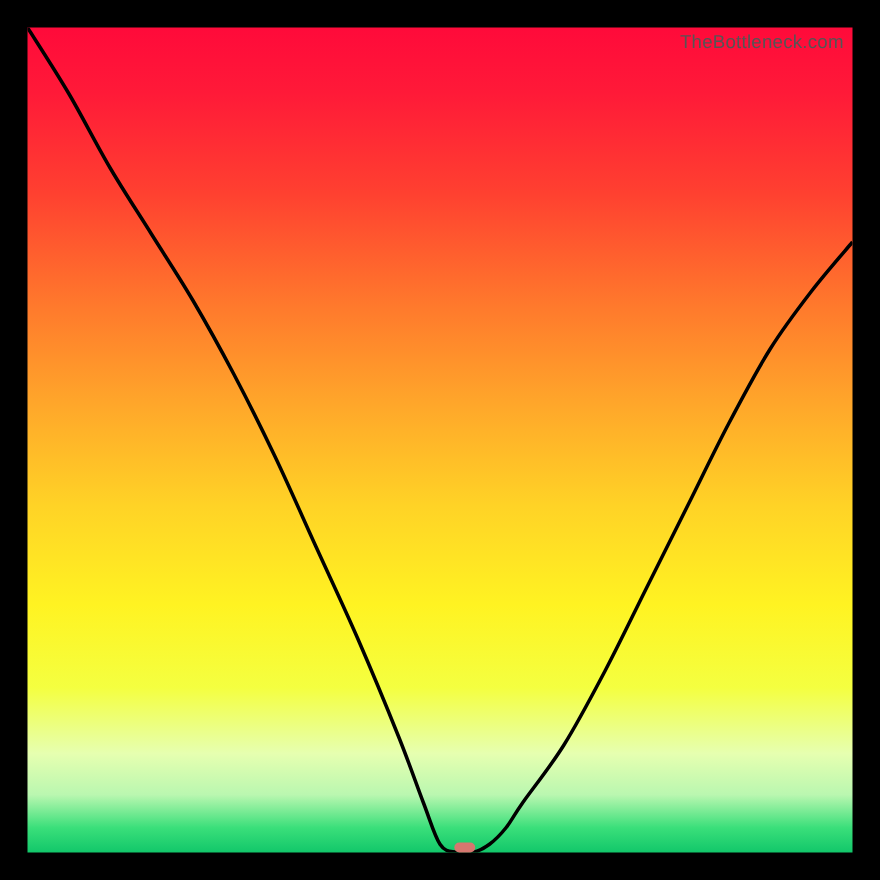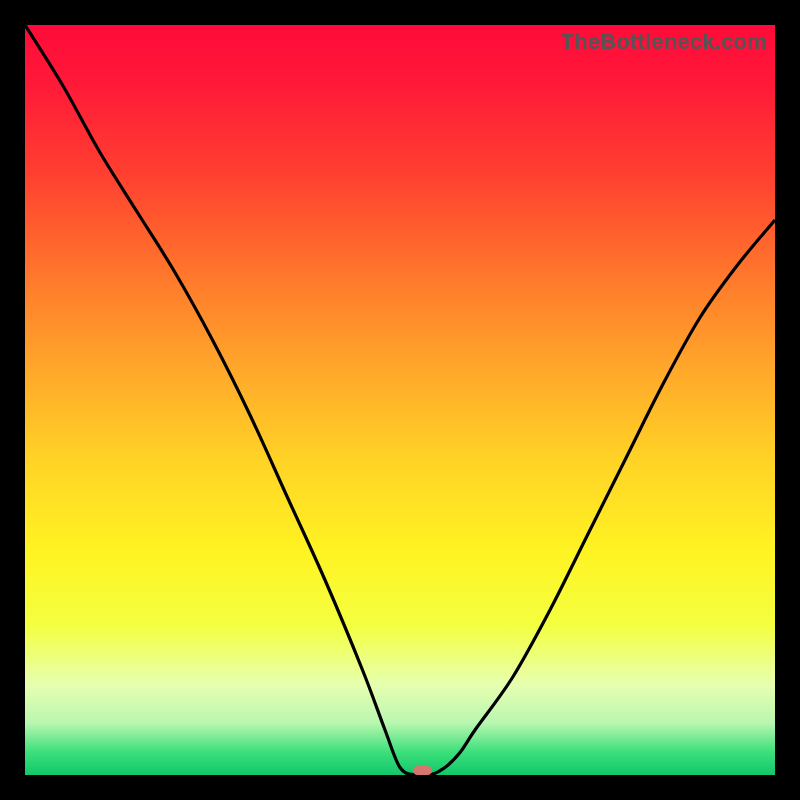--- a/index.html
+++ b/index.html
@@ -35,22 +35,22 @@
       #e6ffb0 88%,
       #baf7b0 93%,
       #3adf7a 97%,
       #12c76a 100%);
   }
   .watermark {
     position: absolute;
     top: 4px;
     right: 8px;
     color: #555;
-    font-size: 22px;
-    font-weight: 700;
+    font-size: 17px;
+    font-weight: 400;
     letter-spacing: 0.2px;
     user-select: none;
   }
   svg.curve {
     position: absolute;
     left: 0;
     top: 0;
     width: 750px;
     height: 750px;
   }

